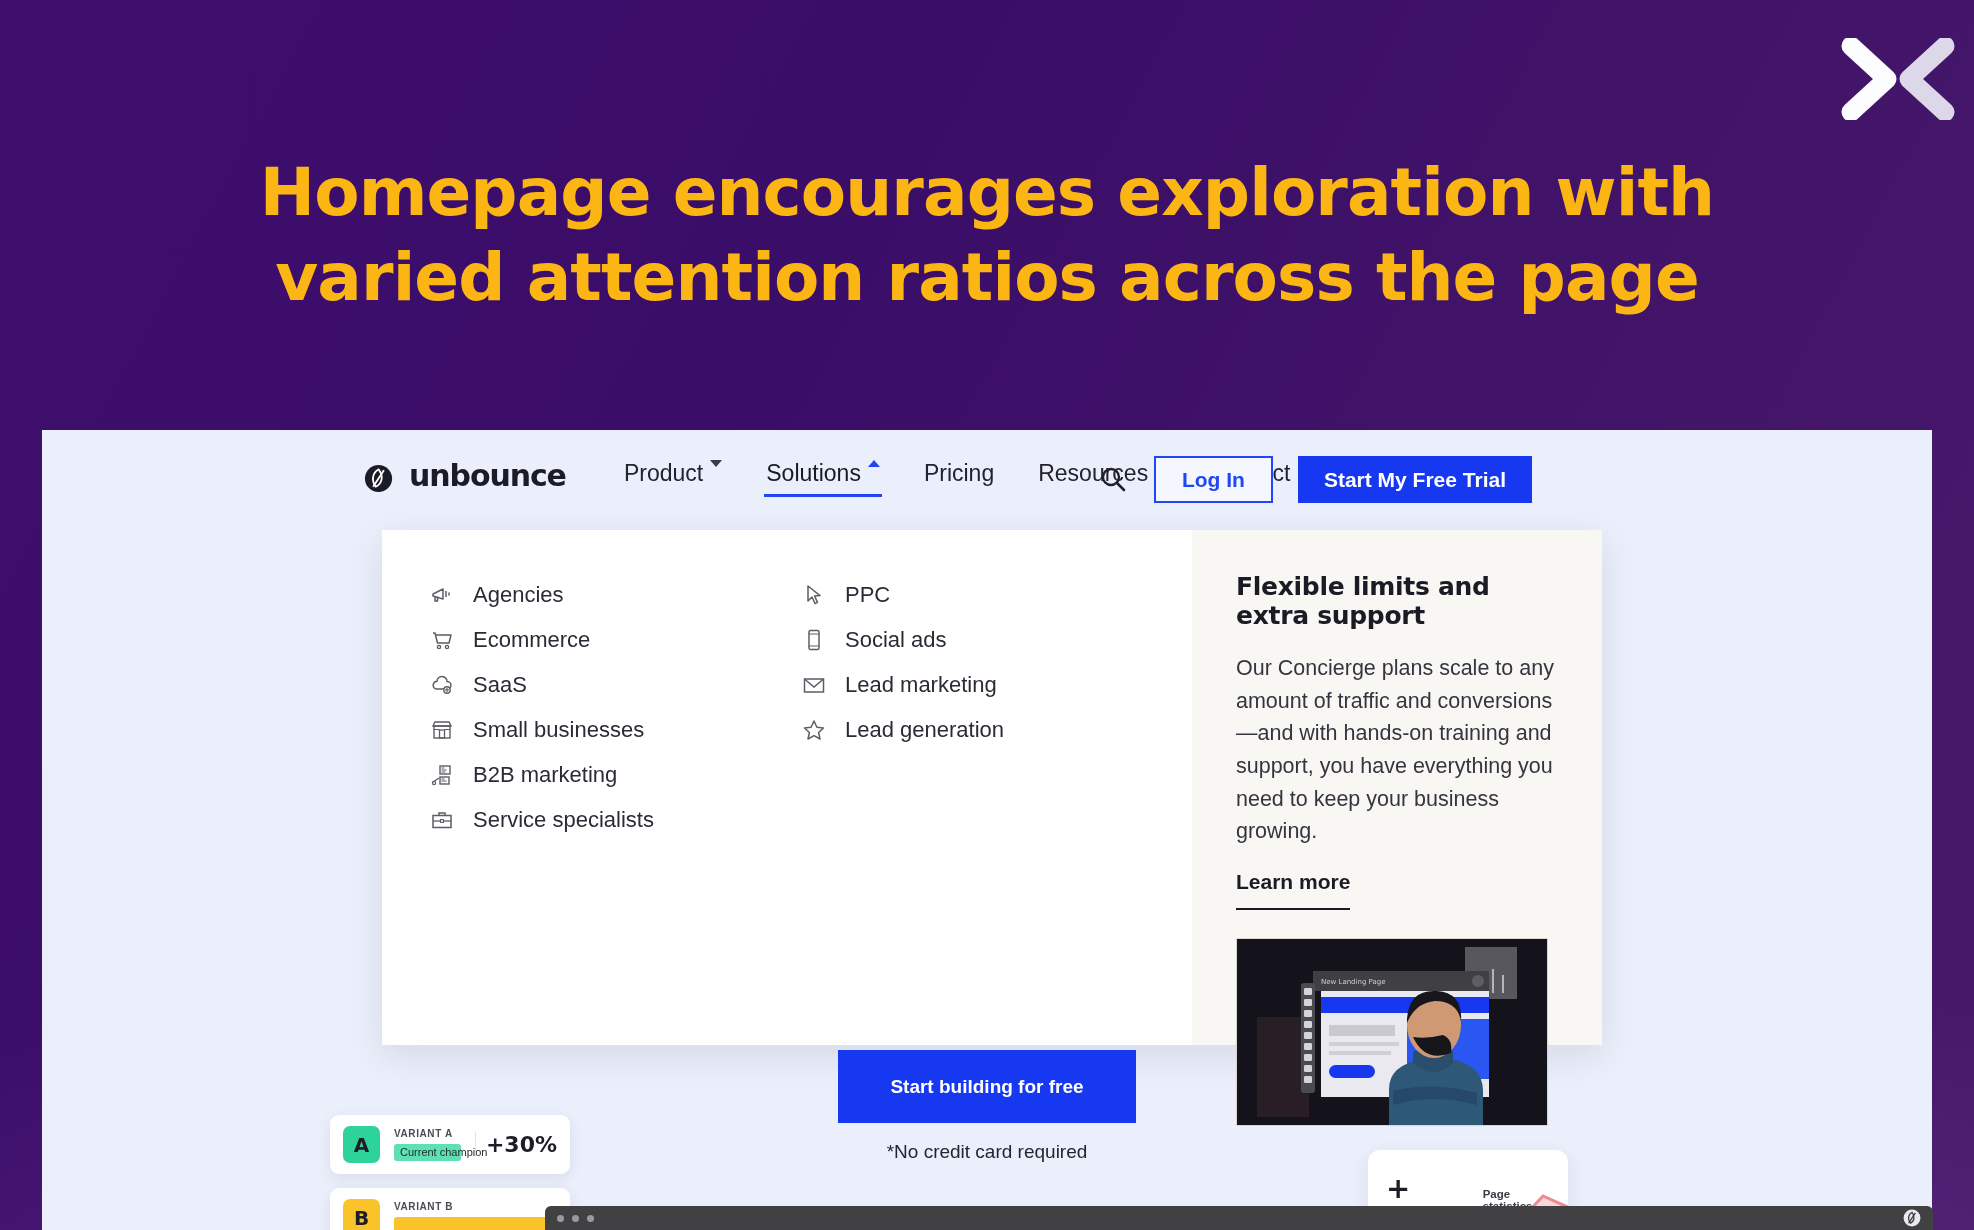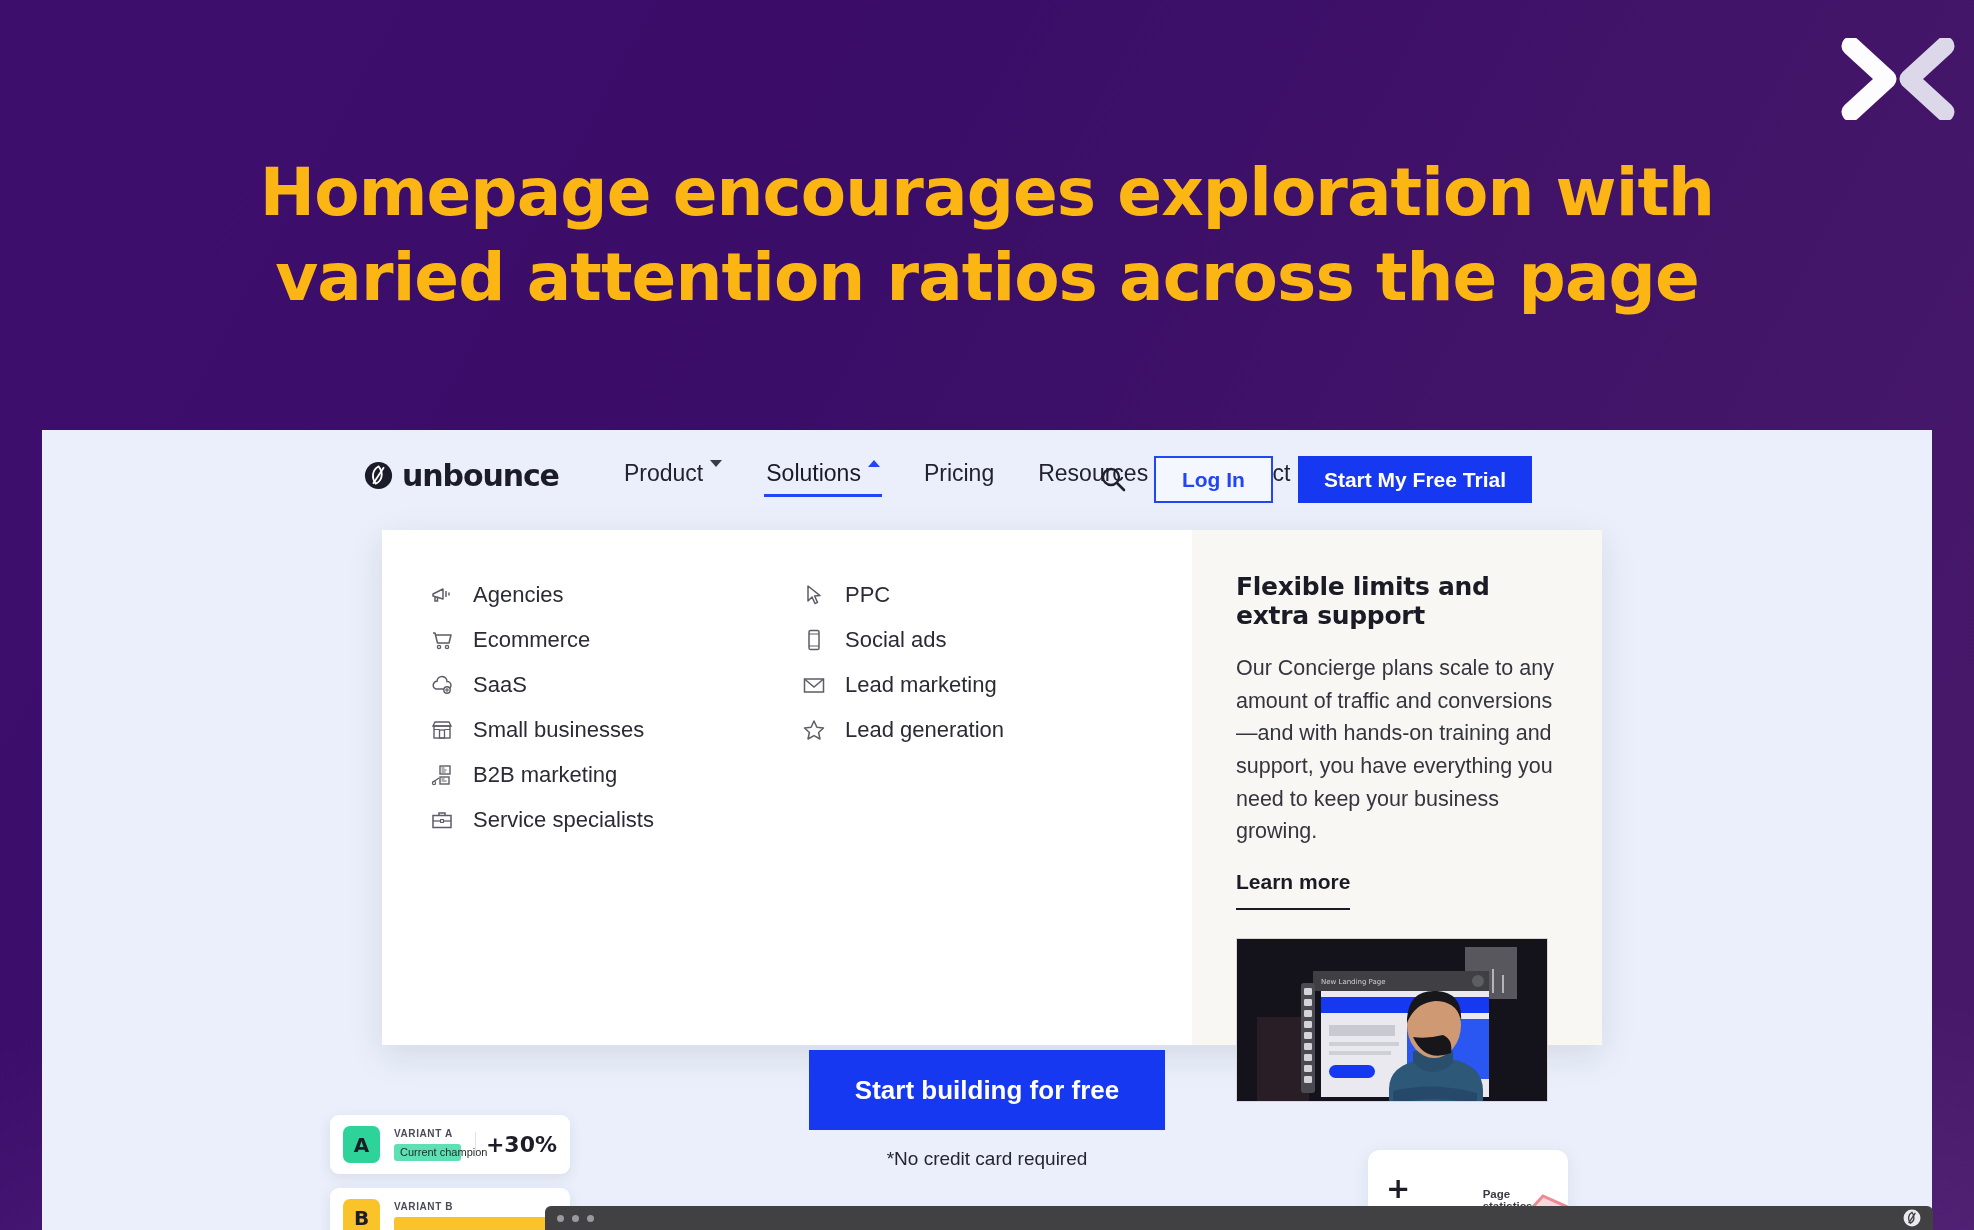--- a/index.html
+++ b/index.html
@@ -52,21 +52,21 @@
     overflow: hidden;
   }
 
   
   .navbar {
     position: relative; height: 92px;
     display: flex; align-items: center;
   }
   .logo {
     position: absolute; left: 322px; top: 28px;
-    display: flex; align-items: center; gap: 9px;
+    display: flex; align-items: flex-end; gap: 16px;
   }
   .logo-mark { width: 29px; height: 29px; display:block; }
   .logo-word {
     font-family: "DejaVu Sans", sans-serif;
     font-weight: bold; font-size: 30px; color: #1c1c28;
     letter-spacing: -1.1px;
   }
 
   .navlinks {
     position: absolute; left: 560px; top: 30px;
@@ -146,32 +146,32 @@
     font-weight: bold; font-size: 25px; color: #1b1b26;
     margin-bottom: 22px; letter-spacing: -0.3px;
   }
   .r-body { font-size: 21.5px; line-height: 1.52; color: #35353f; width: 320px; }
   .r-link {
     display: inline-block; margin-top: 22px;
     font-weight: bold; font-size: 21px; color: #1b1b26;
     border-bottom: 2px solid #1b1b26; padding-bottom: 14px; cursor: pointer;
   }
   .r-thumb {
-    margin-top: 28px; width: 312px; height: 164px;
+    margin-top: 28px; width: 312px; height: 188px;
     position: relative; overflow: hidden; background: #13111a;
     border: 1px solid #d9d7d0;
   }
 
   
   .cta-wrap {
     position: absolute; left: 0; top: 620px; width: 1890px; text-align: center;
   }
   .cta-btn {
     display: inline-block; background: #1538f0; color: #fff; border: 0;
-    font-weight: bold; font-size: 26px; line-height: 1;
+    font-weight: bold; font-size: 19px; line-height: 1;
     padding: 27px 46px; cursor: pointer; min-width: 298px;
     font-family: "Liberation Sans", sans-serif;
   }
   .cta-note { margin-top: 18px; font-size: 19px; color: #25252f; }
 
   
   .variants { position: absolute; left: 330px; top: 1115px; width: 240px; }
   .vcard {
     display: flex; align-items: center; gap: 14px;
     background: #fff; border-radius: 9px; padding: 11px 13px;

